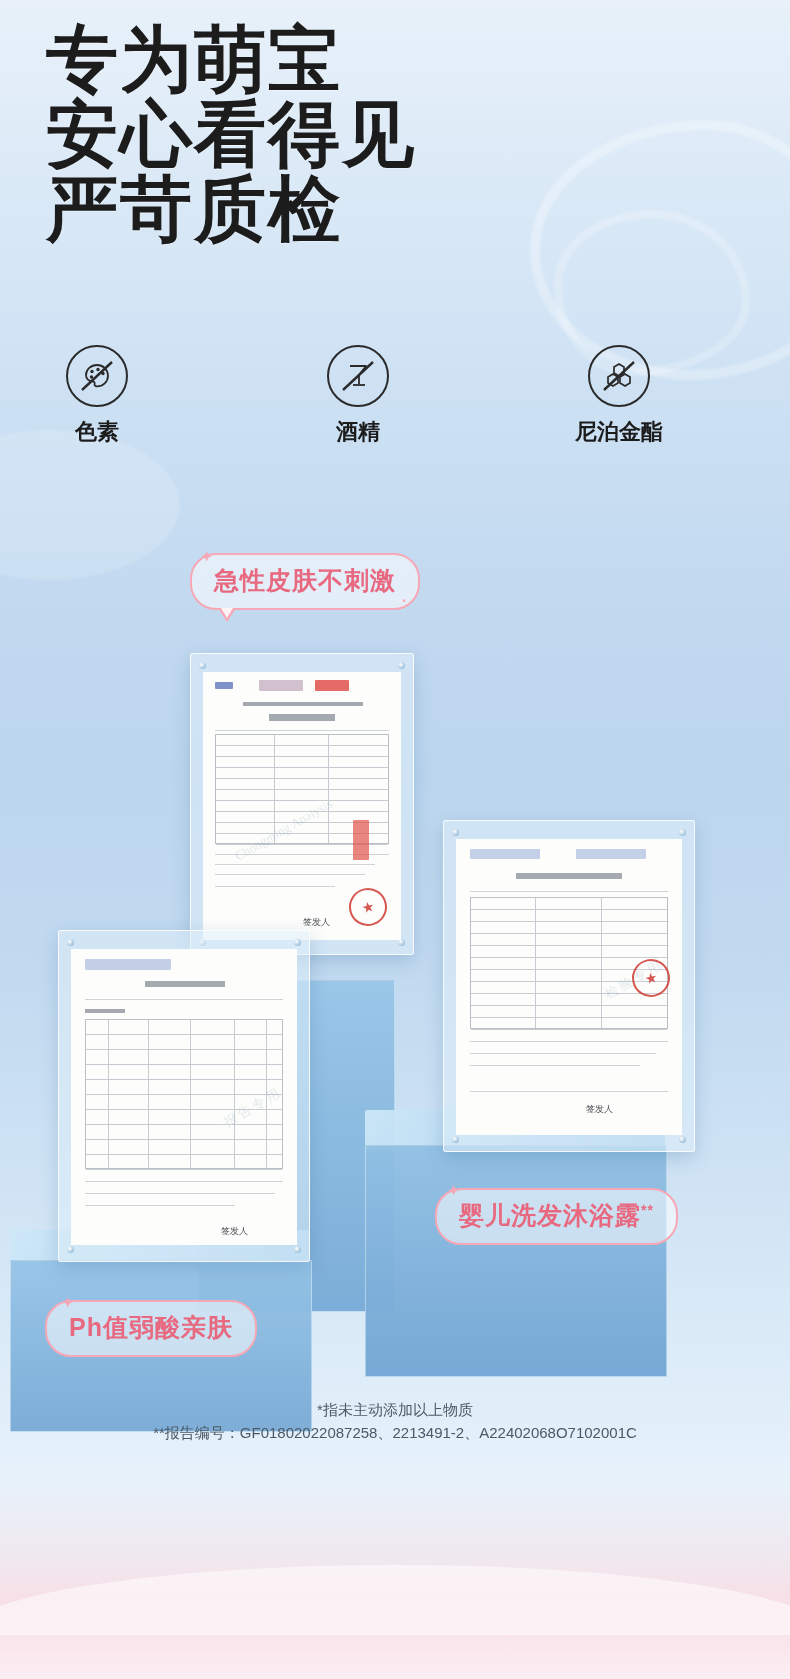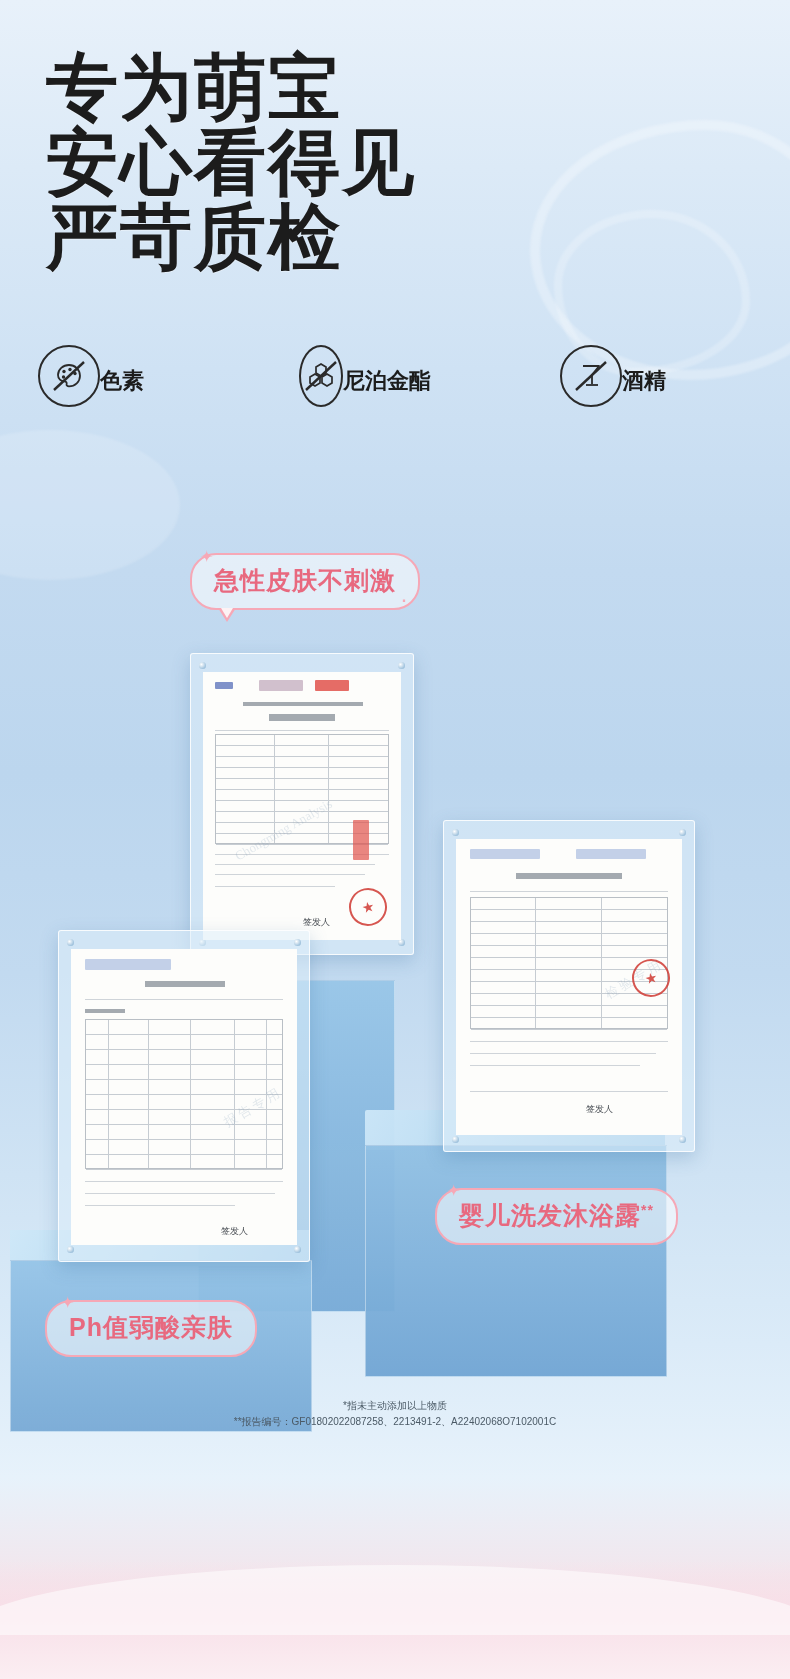--- a/index.html
+++ b/index.html
@@ -46,42 +46,41 @@
 
   
   .headline {
     position: absolute;
     left: 46px;
     top: 22px;
     color: #1c1c1c;
     font-weight: bold;
     letter-spacing: 2px;
     line-height: 1.04;
-    margin-top: 28px;
   }
   .headline .line {
     font-size: 72px;
     display: block;
     white-space: nowrap;
     text-shadow: 0 1px 0 rgba(255,255,255,.35);
   }
 
   
   .free-row {
     position: absolute;
     left: 38px;
     top: 345px;
     width: 640px;
     display: flex;
     justify-content: space-between;
     align-items: flex-start;
   }
   .free-item {
     display: flex;
-    flex-direction: row;
+    flex-direction: column;
     align-items: center;
     width: 118px;
   }
   .free-icon {
     width: 62px;
     height: 62px;
     border: 2.5px solid #2a2a2a;
     border-radius: 50%;
     position: relative;
     display: flex;
@@ -258,21 +257,21 @@
   .pill-2 { left: 435px; top: 1188px; }
   .pill-3 { left: 45px; top: 1300px; }
 
   
   .footnotes {
     position: absolute;
     left: 0; right: 0;
     top: 1398px;
     text-align: center;
     color: #4b5a66;
-    font-size: 10px;
+    font-size: 15px;
     line-height: 1.55;
   }
   .footnotes div { white-space: nowrap; }
 
   
   .wave {
     position:absolute; left:0; right:0; bottom:0; height:120px;
     background: linear-gradient(180deg, rgba(247,223,232,0) 0%, #f8dfe8 45%, #fbeef2 100%);
   }
   .wave::before{
@@ -311,38 +310,38 @@
           <line x1="5" y1="34" x2="35" y2="6" stroke="#2a2a2a" stroke-width="2.4"></line>
         </svg>
       </div>
       <div class="free-label">色素</div>
     </div>
 
 
     <div class="free-item">
       <div class="free-icon">
         <svg width="40" height="40" viewBox="0 0 40 40">
+          <path d="M12 10h16l-7 9v9" fill="none" stroke="#2a2a2a" stroke-width="1.8" stroke-linejoin="round"></path>
+          <line x1="15" y1="29" x2="27" y2="29" stroke="#2a2a2a" stroke-width="1.8"></line>
+          <line x1="5" y1="34" x2="35" y2="6" stroke="#2a2a2a" stroke-width="2.4"></line>
+        </svg>
+      </div>
+      <div class="free-label">酒精</div>
+    </div>
+
+    <div class="free-item">
+      <div class="free-icon">
+        <svg width="40" height="40" viewBox="0 0 40 40">
           <polygon points="20,8 25,11 25,17 20,20 15,17 15,11" fill="none" stroke="#2a2a2a" stroke-width="1.7"></polygon>
           <polygon points="14,18 19,21 19,27 14,30 9,27 9,21" fill="none" stroke="#2a2a2a" stroke-width="1.7"></polygon>
           <polygon points="26,18 31,21 31,27 26,30 21,27 21,21" fill="none" stroke="#2a2a2a" stroke-width="1.7"></polygon>
           <line x1="5" y1="34" x2="35" y2="6" stroke="#2a2a2a" stroke-width="2.4"></line>
         </svg>
       </div>
       <div class="free-label">尼泊金酯</div>
-    </div>
-
-    <div class="free-item">
-      <div class="free-icon">
-        <svg width="40" height="40" viewBox="0 0 40 40">
-          <path d="M12 10h16l-7 9v9" fill="none" stroke="#2a2a2a" stroke-width="1.8" stroke-linejoin="round"></path>
-          <line x1="15" y1="29" x2="27" y2="29" stroke="#2a2a2a" stroke-width="1.8"></line>
-          <line x1="5" y1="34" x2="35" y2="6" stroke="#2a2a2a" stroke-width="2.4"></line>
-        </svg>
-      </div>
-      <div class="free-label">酒精</div>
     </div>
 
 
   </div>
 
   <div class="stage">
 
     <div class="ped ped-mid"></div>
     <div class="ped-top ped-right-top"></div>
     <div class="ped ped-right"></div>

